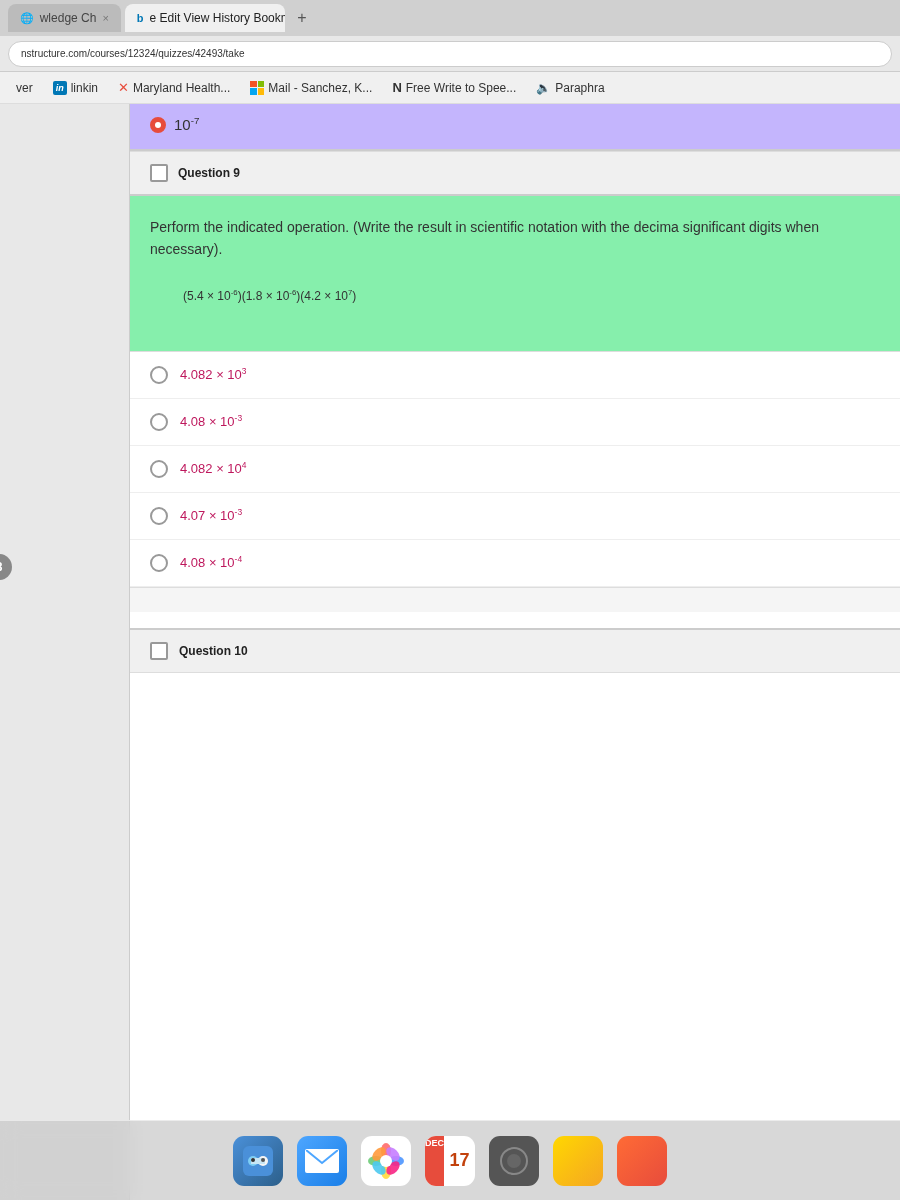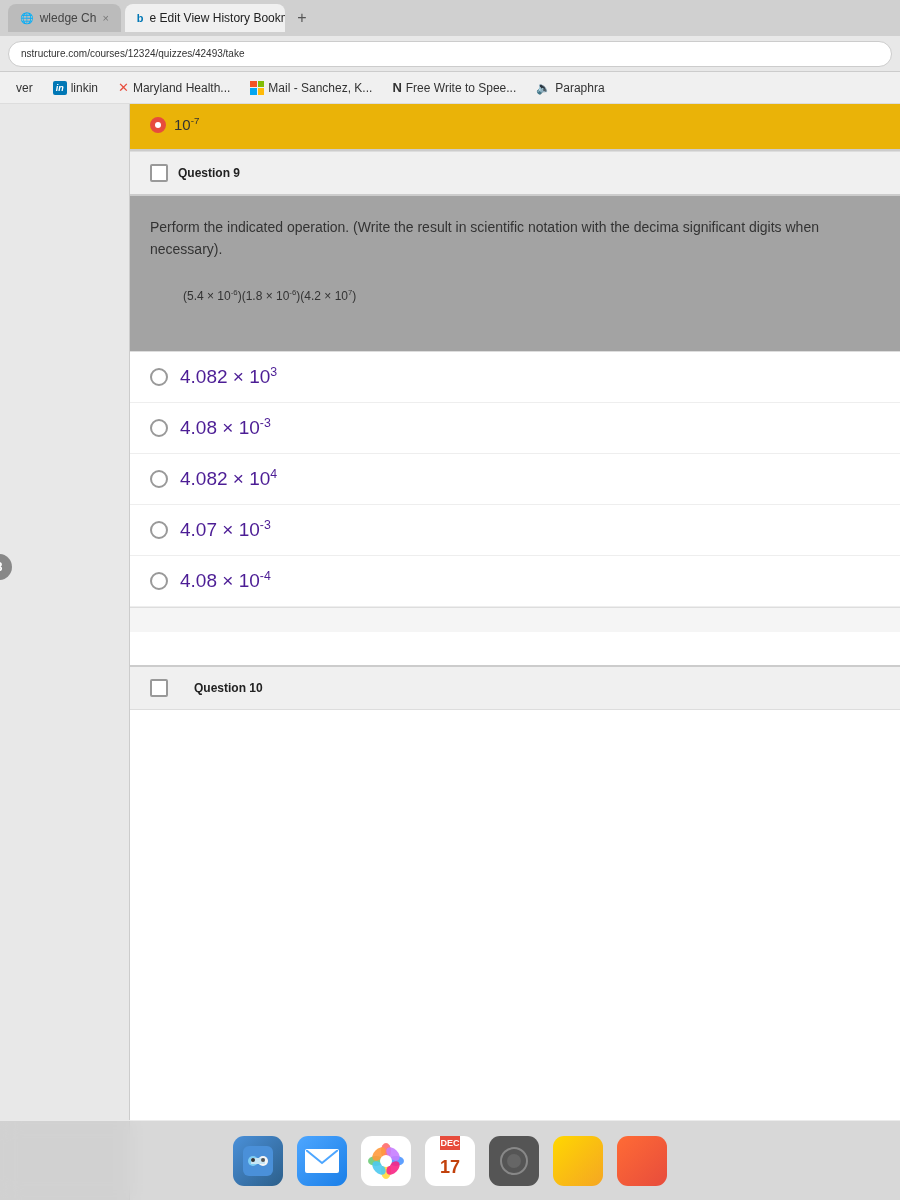--- a/index.html
+++ b/index.html
@@ -194,21 +194,21 @@
     
     .main-content {
       flex: 1;
       background: white;
       overflow-y: auto;
       padding: 0;
     }
 
     
     .prev-question-remnant {
-      background: #eab308;
+      background: #c4b5fd;
       border-bottom: 2px solid #ccc;
       padding: 12px 34px 16px 20px;
       display: flex;
       align-items: center;
       gap: 8px;
     }
 
     .answer-radio-selected {
       width: 16px;
       height: 16px;
@@ -266,21 +266,21 @@
     }
 
     .question-title {
       font-size: 12px;
       font-weight: bold;
       color: #222;
     }
 
     .question-body {
       padding: 20px 20px 16px 20px;
-      background: #a3a3a3;
+      background: #86efac;
     }
 
     .question-instruction {
       font-size: 14px;
       color: #333;
       line-height: 1.6;
       margin-bottom: 20px;
     }
 
     .math-expression {
@@ -312,34 +312,34 @@
       border-radius: 50%;
       border: 2px solid #999;
       background: white;
       flex-shrink: 0;
       display: flex;
       align-items: center;
       justify-content: center;
     }
 
     .answer-text {
-      font-size: 19px;
-      color: #4c1d95;
+      font-size: 13px;
+      color: #be185d;
     }
 
     
     .question-10-header {
       background: #f0f0f0;
       border-top: 2px solid #ccc;
       border-bottom: 1px solid #ddd;
       padding: 12px 20px;
       display: flex;
       align-items: center;
-      gap: 26px;
-      margin-top: 33px;
+      gap: 11px;
+      margin-top: 16px;
     }
 
     
     .dock {
       position: absolute;
       bottom: 0;
       left: 0;
       right: 0;
       height: 80px;
       background: rgba(200, 200, 200, 0.7);
@@ -367,22 +367,21 @@
     }
 
     
     .cal-icon {
       background: white;
       border-radius: 11px;
       overflow: hidden;
       width: 50px;
       height: 50px;
       display: flex;
-      flex-direction: column;
-      align-items: center;
+      flex-direction: row;
     }
     .cal-header {
       background: #e74c3c;
       color: white;
       font-size: 9px;
       text-align: center;
       padding: 2px 0;
       font-weight: bold;
     }
     .cal-date {

